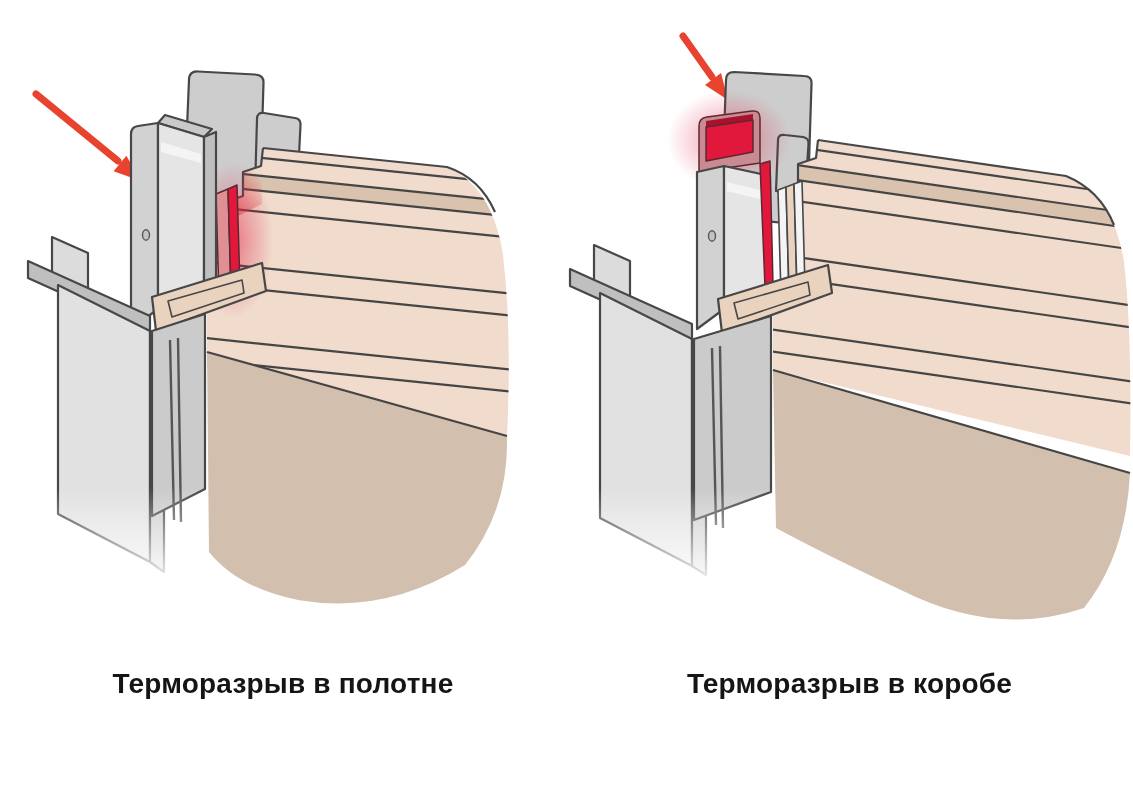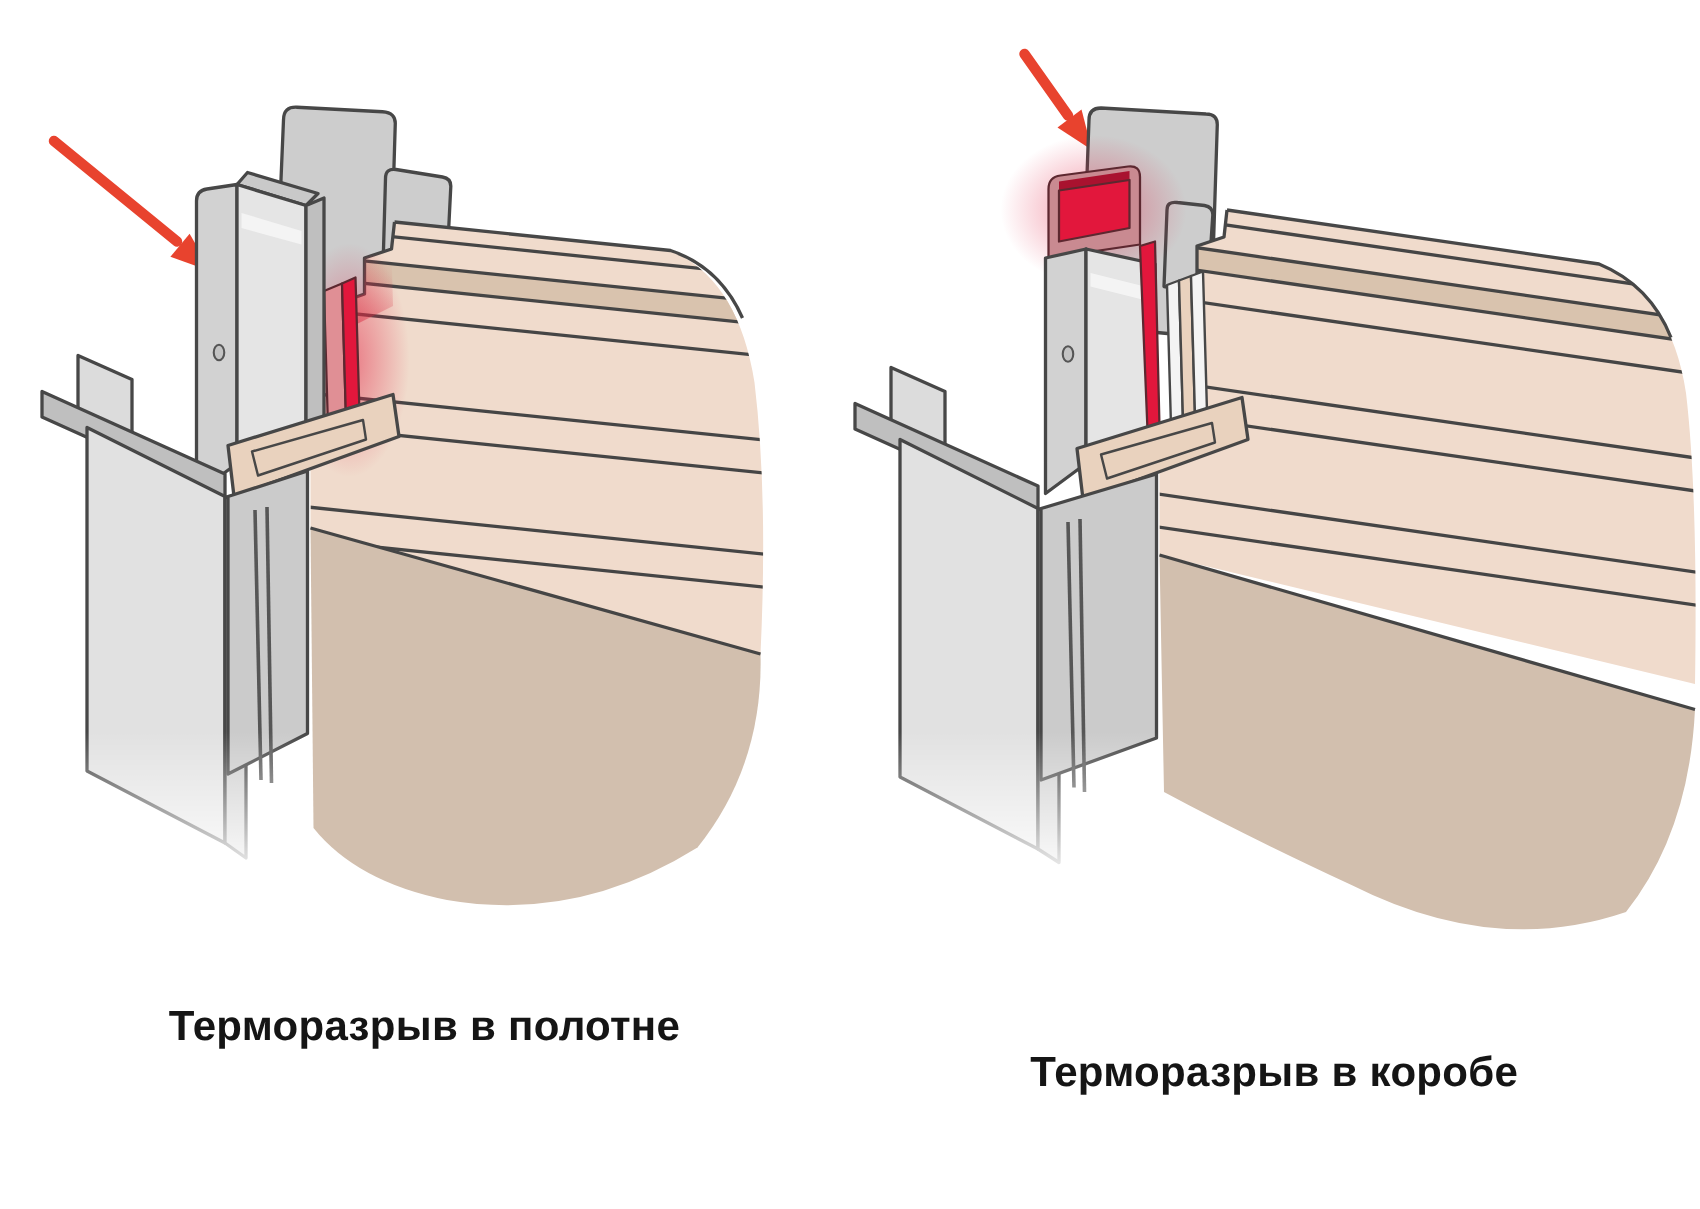--- a/index.html
+++ b/index.html
@@ -3,21 +3,21 @@
 <meta charset="utf-8">
 <style>
   html,body{margin:0;padding:0;}
   body{
     width:1133px;height:806px;background:var(--background,#ffffff);
     font-family:"Liberation Sans",sans-serif;overflow:hidden;
   }
   .page{width:1133px;height:604px;display:flex;flex-wrap:wrap;align-content:flex-start;}
   .figure{display:flex;flex-direction:column;align-items:center;}
   .figure.left{width:566px;}
-  .figure.right{width:567px;gap:31px;}
+  .figure.right{width:567px;}
   .figure svg{display:block;}
   .caption{
     margin-top:28px;text-align:center;
     font-size:28px;font-weight:700;letter-spacing:.2px;
     color:var(--caption-color,#151515);
   }
   
   .s-out{stroke:var(--outline,#474747);stroke-width:2.2;stroke-linejoin:round;}
   .s-thin{stroke:var(--outline,#474747);stroke-width:1.6;stroke-linejoin:round;}
   .s-red{stroke:#5d2830;stroke-width:1.5;stroke-linejoin:round;}

